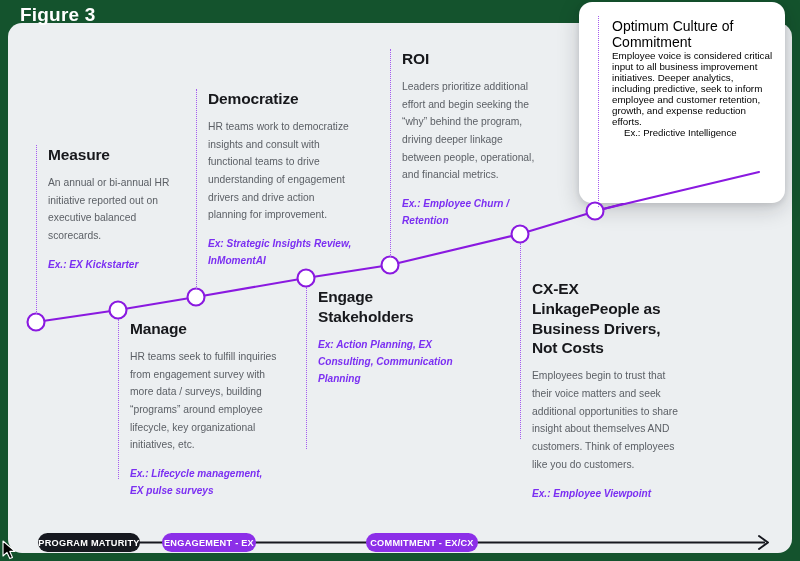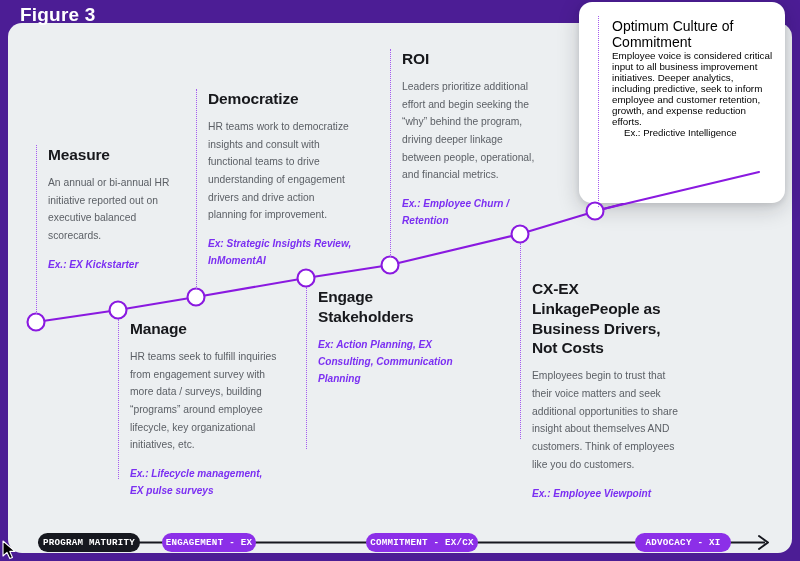--- a/index.html
+++ b/index.html
@@ -9,21 +9,21 @@
     height: 561px;
     overflow: hidden;
     background: #000000;
     font-family: "Liberation Sans", sans-serif;
   }
 
   #stage {
     position: relative;
     width: 800px;
     height: 561px;
-    background: #4c1d95;
+    background: #14532d;
   }
 
   
   .figure-label {
     position: absolute;
     left: 20px;
     top: 4px;
     font-size: 19px;
     font-weight: 700;
     color: #ffffff;
@@ -140,21 +140,20 @@
     border-radius: 10px;
     display: flex;
     align-items: center;
     justify-content: center;
     font-size: 9.2px;
     font-weight: 700;
     letter-spacing: 0.25px;
     color: #ffffff;
     white-space: nowrap;
     z-index: 22;
-    font-family: Liberation Mono, monospace;
   }
   .pill.dark   { background: #16181f; }
   .pill.purple { background: #8c2fe8; }
 
   
   .cursor { position: absolute; left: 2px; top: 540px; z-index: 60; }
 </style>
 </head>
 <body>
 
@@ -217,21 +216,20 @@
     </div>
 
     <svg class="axis" viewBox="0 0 784 530">
       <line x1="30" y1="519.5" x2="757" y2="519.5" stroke="#16181f" stroke-width="2"></line>
       <path d="M 751 513 L 760 519.5 L 751 526" fill="none" stroke="#16181f" stroke-width="2" stroke-linecap="round" stroke-linejoin="round"></path>
     </svg>
 
     <div class="pill dark" style="left:30px;  width:102px;">PROGRAM MATURITY</div>
     <div class="pill purple" style="left:154px; width:94px;">ENGAGEMENT - EX</div>
     <div class="pill purple" style="left:358px; width:112px;">COMMITMENT - EX/CX</div>
-    <div class="pill purple" style="left:627px; width:96px;">ADVOCACY - XI</div>
 
   </div>
 
   <div class="card">
     <div class="card-dotline"></div>
     <div class="inner">
       <div class="btitle">Optimum Culture of Commitment</div>
       <div class="bbody">Employee voice is considered critical input to all business improvement initiatives. Deeper analytics, including predictive, seek to inform employee and customer retention, growth, and expense reduction efforts.</div>
       <div class="bex">Ex.: Predictive Intelligence</div>
     </div>

